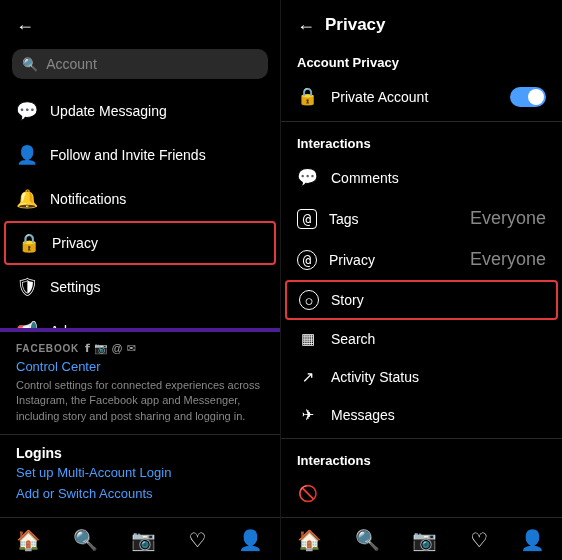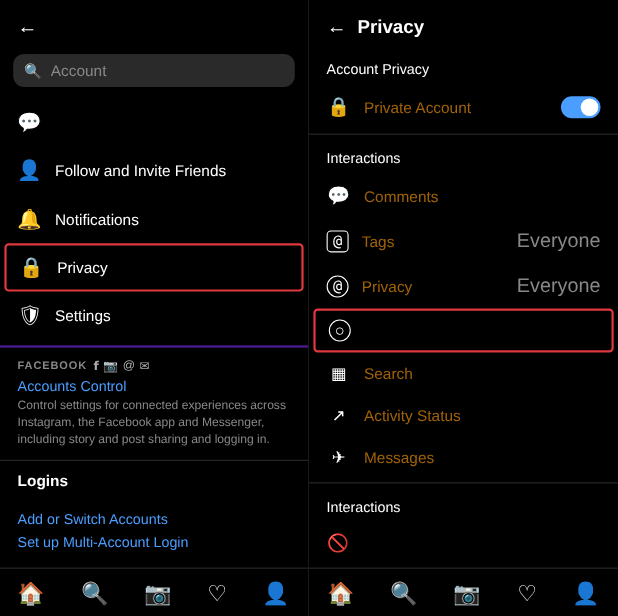--- a/index.html
+++ b/index.html
@@ -82,21 +82,21 @@
       width: 22px;
       text-align: center;
       flex-shrink: 0;
     }
     .menu-item .item-label {
       color: #fff;
       font-size: 14px;
     }
     .facebook-section {
       padding: 10px 16px;
-      border-top: 2px solid #4c1d95;
+      border-top: 4px solid #4c1d95;
     }
     .facebook-header {
       display: flex;
       align-items: center;
       gap: 6px;
       margin-bottom: 4px;
     }
     .facebook-label {
       color: #888;
       font-size: 10px;
@@ -126,21 +126,21 @@
       line-height: 1.4;
     }
     .logins-section {
       padding: 10px 16px;
       border-top: 1px solid #2a2a2a;
     }
     .logins-label {
       color: #fff;
       font-size: 14px;
       font-weight: 600;
-      margin-bottom: 19px;
+      margin-bottom: 4px;
     }
     .login-link {
       color: #4a9eff;
       font-size: 13px;
       margin-bottom: 6px;
       cursor: pointer;
       display: block;
     }
     .bottom-nav {
       display: flex;
@@ -152,21 +152,21 @@
     .nav-icon {
       color: #fff;
       font-size: 20px;
       cursor: pointer;
     }
     
     .section-header-right {
       padding: 10px 16px 6px;
       color: #fff;
       font-size: 13px;
-      font-weight: 400;
+      font-weight: 700;
     }
     .privacy-item {
       display: flex;
       align-items: center;
       padding: 10px 16px;
       gap: 12px;
       cursor: pointer;
     }
     .privacy-item.highlighted {
       border: 2px solid #e0393e;
@@ -175,21 +175,21 @@
       padding: 8px 12px;
     }
     .privacy-item .p-icon {
       color: #fff;
       font-size: 17px;
       width: 22px;
       text-align: center;
       flex-shrink: 0;
     }
     .privacy-item .p-label {
-      color: #a16207;
+      color: #ffffff;
       font-size: 14px;
       flex: 1;
     }
     .privacy-item .p-value {
       color: #888;
       font-size: 18px;
     }
     .toggle-on {
       width: 36px;
       height: 20px;
@@ -224,20 +224,21 @@
 
   <div class="search-bar">
     <span class="search-icon-inner">🔍</span>
     <span class="search-text">Account</span>
   </div>
 
   <div class="menu-list">
 
     <div class="menu-item">
       <span class="item-icon">💬</span>
+      <span class="item-label">Update Messaging</span>
     </div>
 
     <div class="menu-item">
       <span class="item-icon">👤</span>
       <span class="item-label">Follow and Invite Friends</span>
     </div>
 
     <div class="menu-item">
       <span class="item-icon">🔔</span>
       <span class="item-label">Notifications</span>
@@ -263,28 +264,28 @@
   <div class="facebook-section">
     <div class="facebook-header">
       <span class="facebook-label">FACEBOOK</span>
       <div class="fb-icons">
         <span class="fb-icon-item">𝗳</span>
         <span class="fb-icon-item">📷</span>
         <span class="fb-icon-item">@</span>
         <span class="fb-icon-item">✉</span>
       </div>
     </div>
-    <div class="accounts-center-link">Accounts Control</div>
+    <div class="accounts-center-link">Control Center</div>
     <div class="facebook-desc">Control settings for connected experiences across Instagram, the Facebook app and Messenger, including story and post sharing and logging in.</div>
   </div>
 
   <div class="logins-section">
     <div class="logins-label">Logins</div>
+    <span class="login-link">Set up Multi-Account Login</span>
     <span class="login-link">Add or Switch Accounts</span>
-    <span class="login-link">Set up Multi-Account Login</span>
   </div>
 
   <div class="bottom-nav">
     <span class="nav-icon">🏠</span>
     <span class="nav-icon">🔍</span>
     <span class="nav-icon">📷</span>
     <span class="nav-icon">♡</span>
     <span class="nav-icon">👤</span>
   </div>
 </div>
@@ -321,20 +322,21 @@
     </div>
 
     <div class="privacy-item">
       <span class="p-icon" style="font-size:14px;border:1.5px solid #fff;border-radius:50%;width:20px;height:20px;display:inline-flex;align-items:center;justify-content:center;font-family:monospace;">@</span>
       <span class="p-label">Privacy</span>
       <span class="p-value">Everyone</span>
     </div>
 
     <div class="privacy-item highlighted">
       <span class="p-icon" style="font-size:15px;border:1.5px solid #fff;border-radius:50%;width:20px;height:20px;display:inline-flex;align-items:center;justify-content:center;">○</span>
+      <span class="p-label">Story</span>
       <span class="p-value"></span>
     </div>
 
     <div class="privacy-item">
       <span class="p-icon" style="font-size:15px;">▦</span>
       <span class="p-label">Search</span>
       <span class="p-value"></span>
     </div>
 
     <div class="privacy-item">

